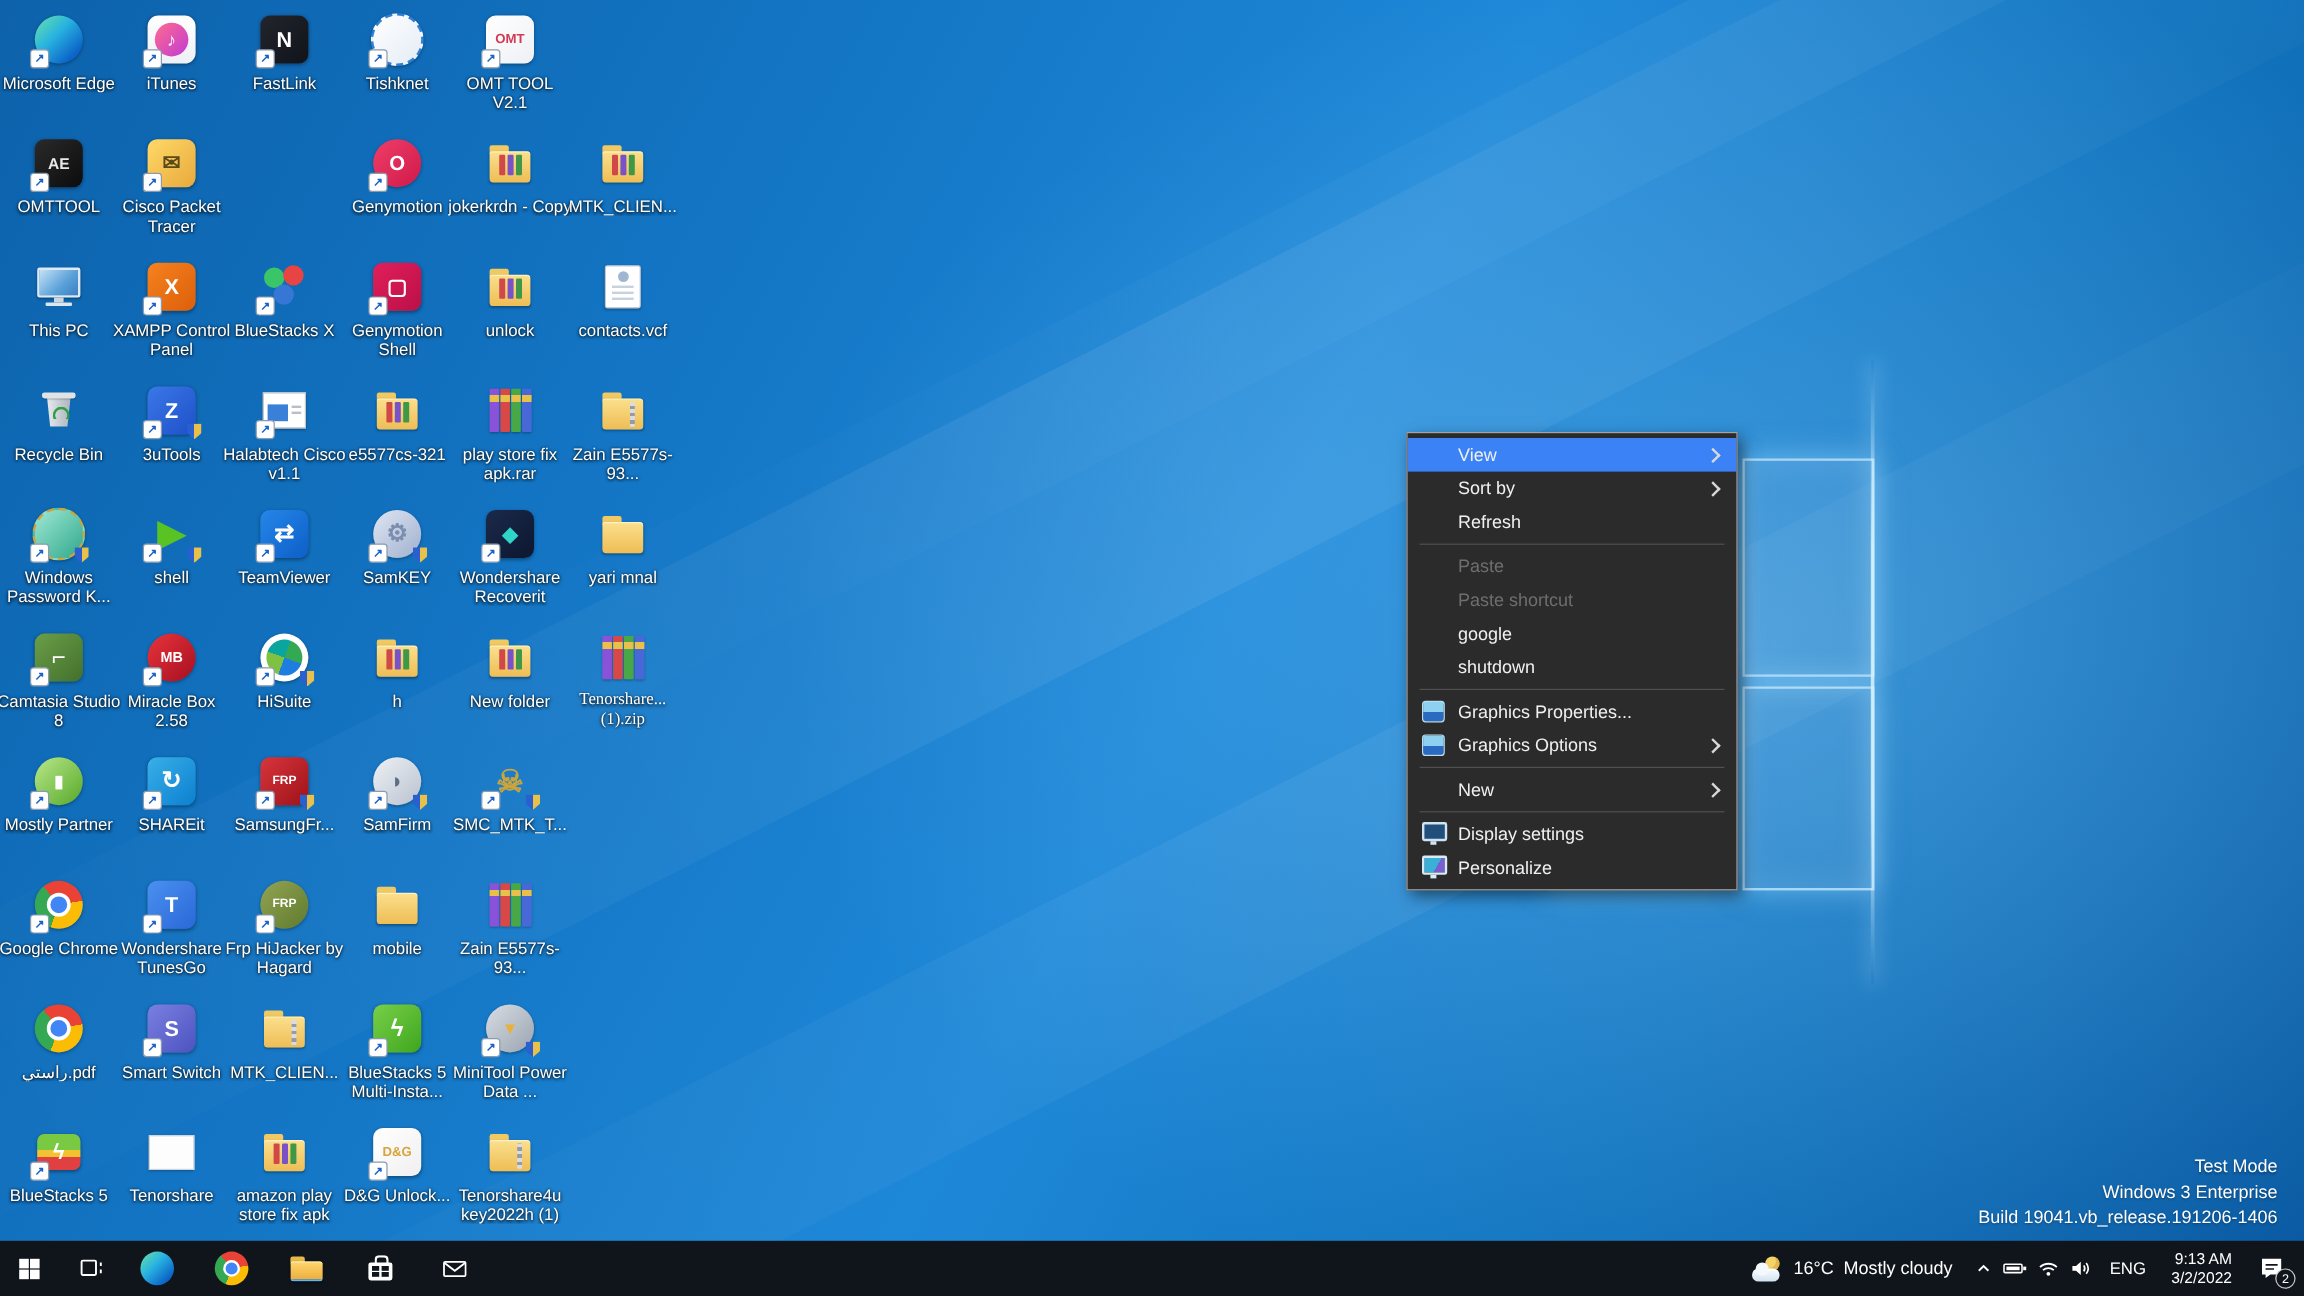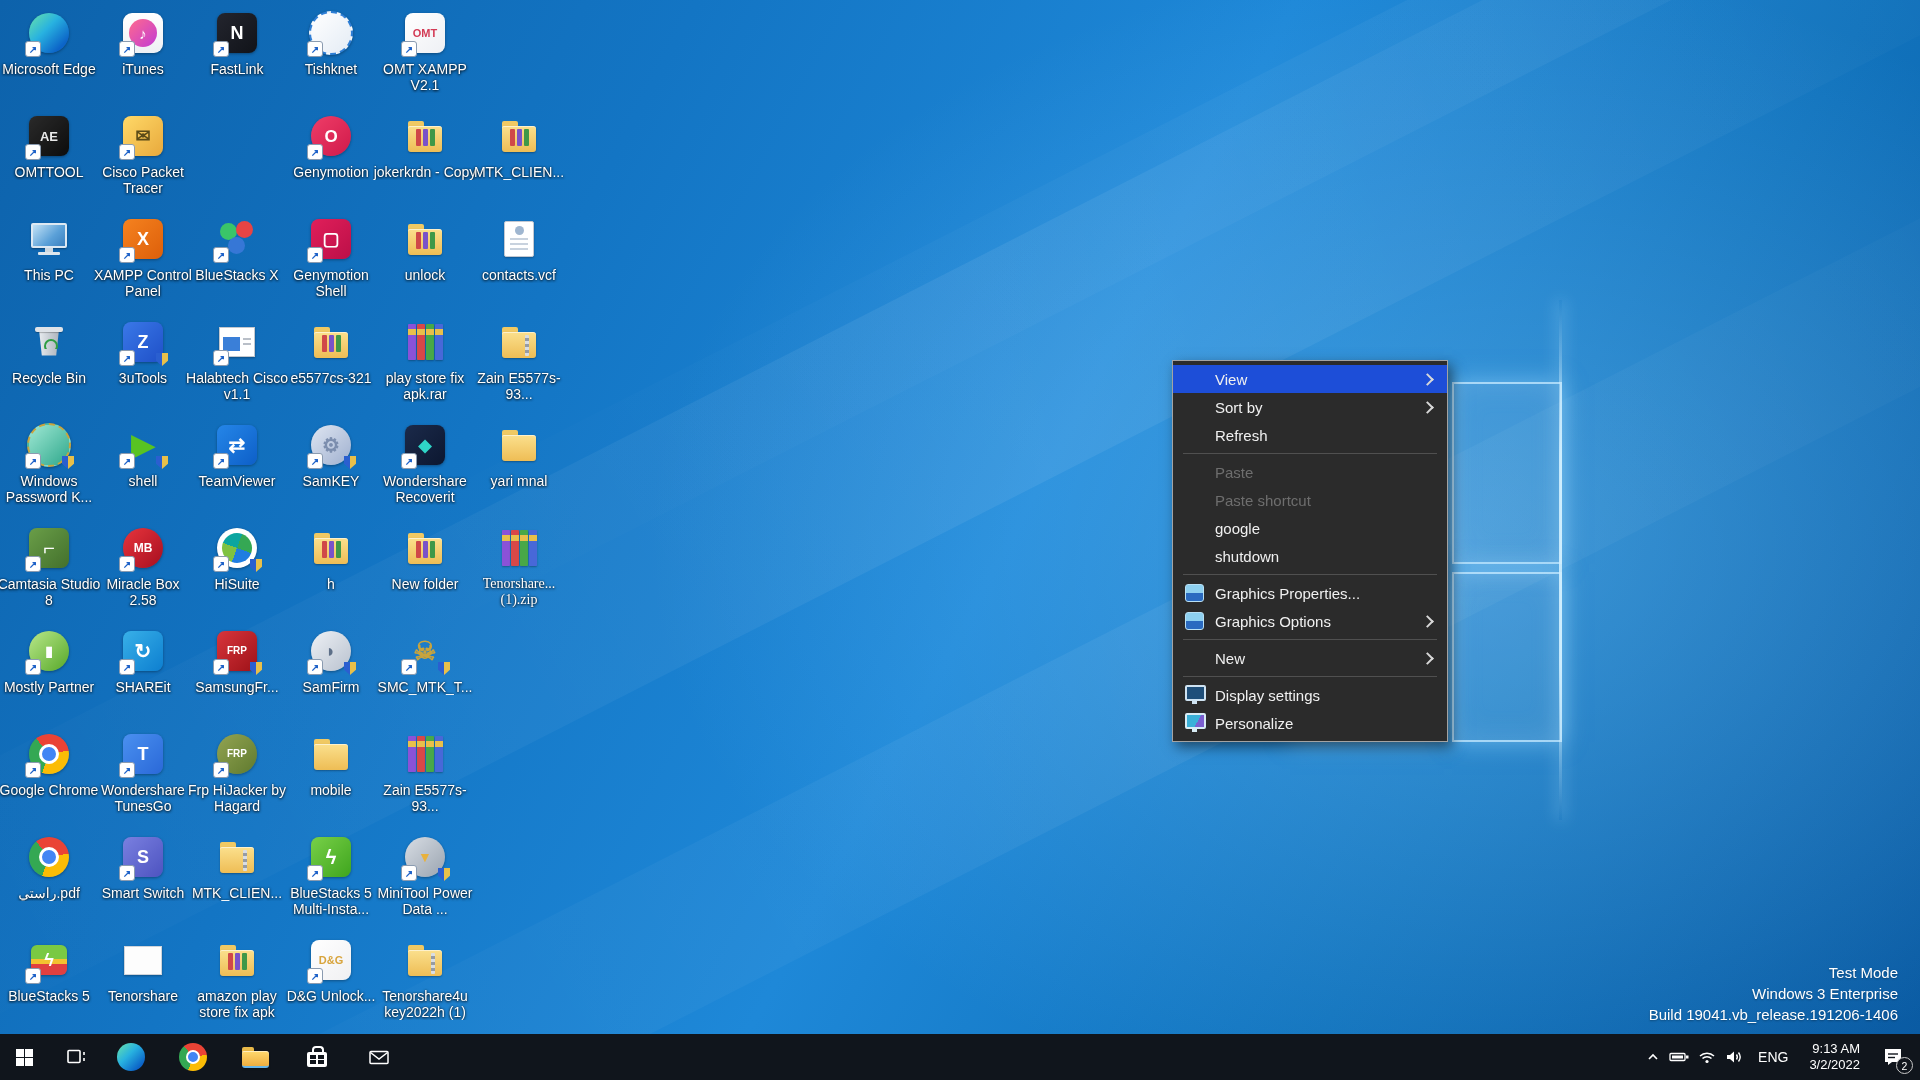--- a/index.html
+++ b/index.html
@@ -82,21 +82,21 @@
       display:flex;align-items:center;justify-content:center;font-size:10px;color:#1e62c8;font-weight:bold;z-index:5}
   .sh{position:absolute;right:-3px;bottom:-2px;width:12px;height:13px;z-index:5;
       clip-path:polygon(0 0,100% 0,100% 60%,50% 100%,0 60%);background:linear-gradient(90deg,#2a5fd0 0 50%,#e8c04a 50% 100%)}
   
   .watermark{position:absolute;right:22px;top:962px;z-index:10;text-align:right;color:#fff;font-size:15px;line-height:21px;
     text-shadow:0 1px 2px rgba(0,0,0,.35)}
   
   .context-menu{position:absolute;left:1172px;top:360px;width:276px;z-index:60;background:#2b2b2b;border:1px solid #a3a3a3;
     box-shadow:4px 5px 12px rgba(0,0,0,.5);padding:4px 0;box-sizing:border-box}
   .menu-item{height:28px;display:flex;align-items:center;position:relative;padding-left:42px;padding-right:30px;color:#f0f0f0;font-size:15px}
-  .menu-item.highlight{background:#1d4ed8}
+  .menu-item.highlight{background:#3b82f6}
   .menu-item.disabled{color:#6e6e6e}
   .menu-sep{height:1px;background:#505050;margin:4px 10px}
   .mi-icon{position:absolute;left:12px}
   .mi-arrow{position:absolute;right:15px;width:7px;height:7px;border-top:2px solid #d8d8d8;border-right:2px solid #d8d8d8;transform:rotate(45deg)}
   .gfx{width:17px;height:16px;border-radius:3px;background:linear-gradient(180deg,#8ed0f0 0 52%,#2a6ac0 52% 100%);border:1px solid #b8e0f5}
   .dspmon{width:17px;height:12px;background:#1f4f7a;border:2px solid #cfe3f2;border-radius:2px;position:relative;top:-2px}
   .dspmon::after{content:'';position:absolute;left:5px;bottom:-5px;width:5px;height:3px;background:#cfe3f2}
   .prsmon{width:17px;height:12px;border-radius:2px;background:linear-gradient(120deg,#3ab0d8 0 60%,#7a5fd0 60% 100%);border:2px solid #d8ecf5;position:relative;top:-2px}
   .prsmon::after{content:'';position:absolute;left:5px;bottom:-5px;width:5px;height:3px;background:#d8ecf5}
   
@@ -189,21 +189,21 @@
     </div>
     <div class="desk-item" style="left: 378px; top: 8px;">
       <div class="desk-ic-wrap">
         <div class="ic">
           <div class="shape-square" style="background: linear-gradient(135deg, rgb(255, 255, 255), rgb(238, 240, 244));">
             <span class="glyph" style="color: rgb(211, 59, 85); font-size: 11px;">OMT</span>
           </div>
           <div class="sc">↗</div>
         </div>
       </div>
-      <div class="desk-label">OMT XAMPP V2.1</div>
+      <div class="desk-label">OMT TOOL V2.1</div>
     </div>
     <div class="desk-item" style="left: 2px; top: 111px;">
       <div class="desk-ic-wrap">
         <div class="ic">
           <div class="shape-square" style="background: linear-gradient(135deg, rgb(42, 42, 42), rgb(12, 12, 12));">
             <span class="glyph" style="color: rgb(232, 232, 232); font-size: 13px;">AE</span>
           </div>
           <div class="sc">↗</div>
         </div>
       </div>
@@ -875,20 +875,28 @@
         </div>
       </div>
       <div class="tb-app">
         <svg width="20" height="15" viewBox="0 0 20 15">
           <rect x="1" y="1.5" width="18" height="12" rx="1" stroke="#fff" stroke-width="1.5" fill="none"></rect>
           <path d="M1.5 2.5l8.5 6.5 8.5-6.5" stroke="#fff" stroke-width="1.5" fill="none"></path>
         </svg>
       </div>
     </div>
   <div class="tb-tray">
+    <div class="tray-weather">
+      <div class="wx">
+        <div class="wx-moon"></div>
+          <div class="wx-cloud"></div>
+      </div>
+      <span>16°C</span>
+      <span>Mostly cloudy</span>
+    </div>
     <div id="tray-icons" style="display:flex;align-items:center">
         <div class="tray-btn">
           <svg width="16" height="16" viewBox="0 0 16 16">
             <path d="M4 10l4-4 4 4" stroke="#fff" stroke-width="1.6" fill="none"></path>
           </svg>
         </div>
         <div class="tray-btn">
           <svg width="21" height="16" viewBox="0 0 21 16">
             <rect x="1" y="4.5" width="15" height="7" rx="1" stroke="#fff" stroke-width="1.3" fill="none"></rect>
             <rect x="17" y="6.5" width="2.5" height="3" fill="#fff"></rect>

